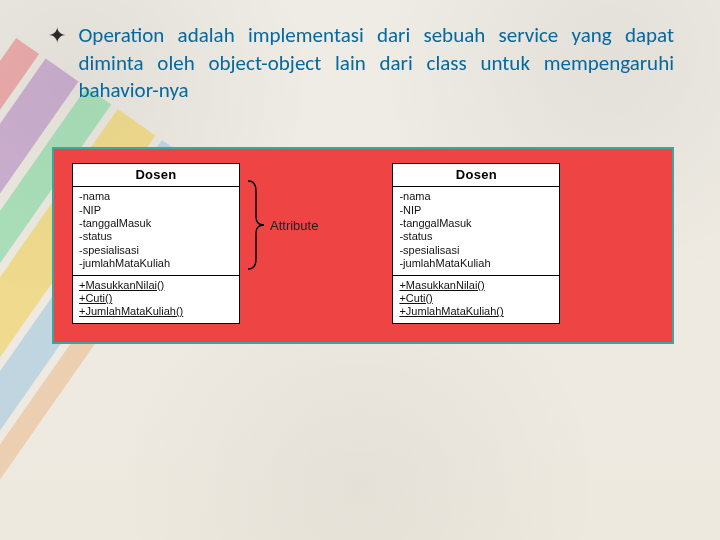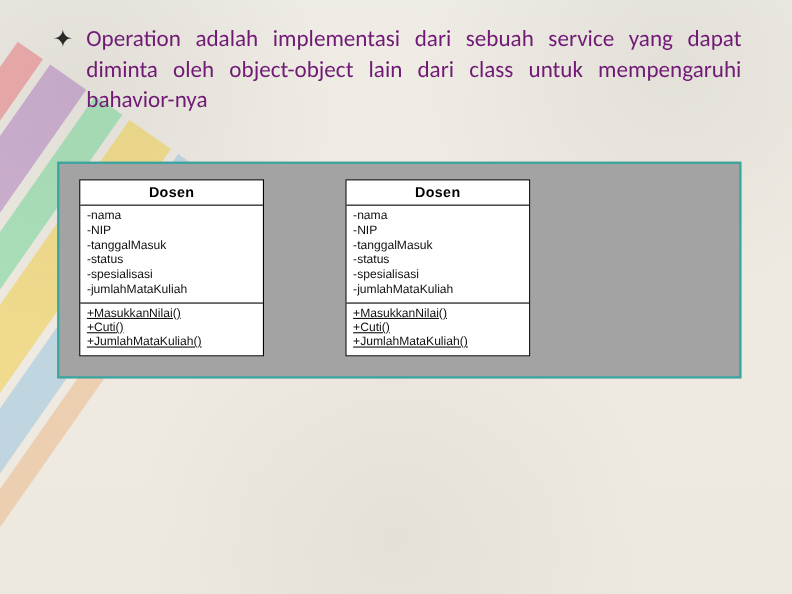--- a/index.html
+++ b/index.html
@@ -34,28 +34,28 @@
 
   .content {
     position: relative;
     padding: 22px 46px 20px 48px;
   }
   .bullet-row { display: flex; align-items: flex-start; gap: 12px; }
   .bullet-icon { font-size: 22px; color: #2a2a2a; line-height: 1.1; padding-top: 2px; }
   .bullet-text {
     font-size: 21px;
     line-height: 1.32;
-    color: #701a75;
+    color: #0369a1;
     text-align: justify;
   }
 
   .diagram-wrap {
     margin: 42px 0 0 4px;
     border: 2px solid #3aa6a0;
-    background: #a3a3a3;
+    background: #ef4444;
     padding: 14px 18px 18px 18px;
     display: flex;
     align-items: center;
     gap: 20px;
   }
   .pair { display: flex; align-items: center; }
   .uml {
     border: 1px solid #000;
     background: #fff;
     width: 168px;
@@ -120,20 +120,26 @@
           <div>-status</div>
           <div>-spesialisasi</div>
           <div>-jumlahMataKuliah</div>
         </div>
         <div class="section">
           <div>+MasukkanNilai()</div>
           <div>+Cuti()</div>
           <div>+JumlahMataKuliah()</div>
         </div>
       </div>
+      <div class="brace-block" style="margin-top:-36px">
+        <svg class="brace-svg" width="20" height="92" viewBox="0 0 20 92">
+          <path d="M2 2 Q10 2 10 12 L10 38 Q10 46 18 46 Q10 46 10 54 L10 80 Q10 90 2 90" fill="none" stroke="#000" stroke-width="1.4"></path>
+        </svg>
+        <span class="brace-label">Attribute</span>
+      </div>
     </div>
 
     <div class="spacer-mid"></div>
 
     <div class="pair">
       <div class="uml">
         <div class="title">Dosen</div>
         <div class="section">
           <div>-nama</div>
           <div>-NIP</div>

